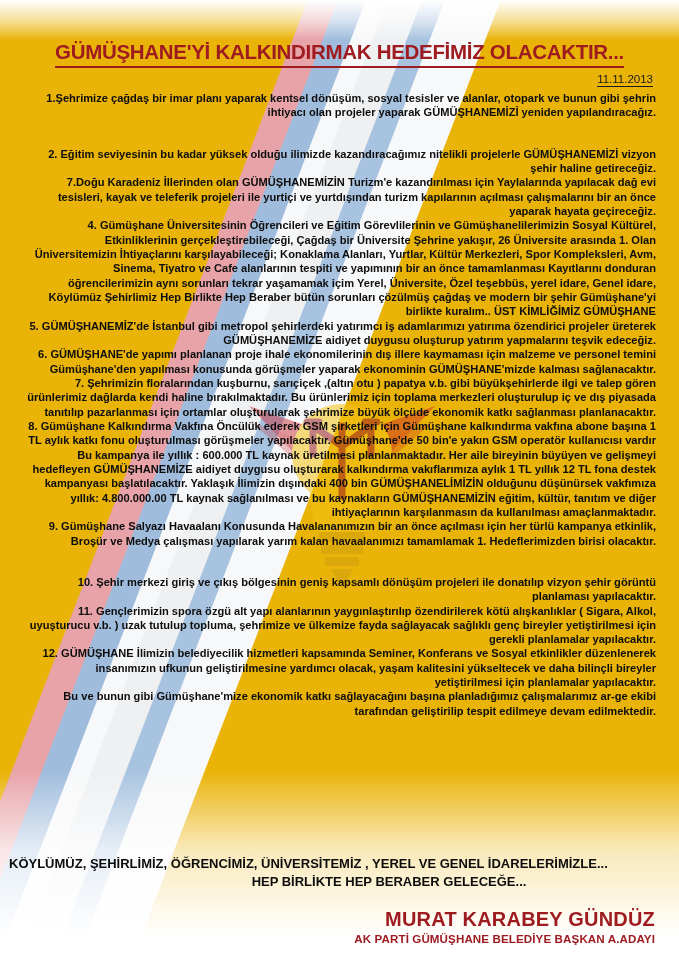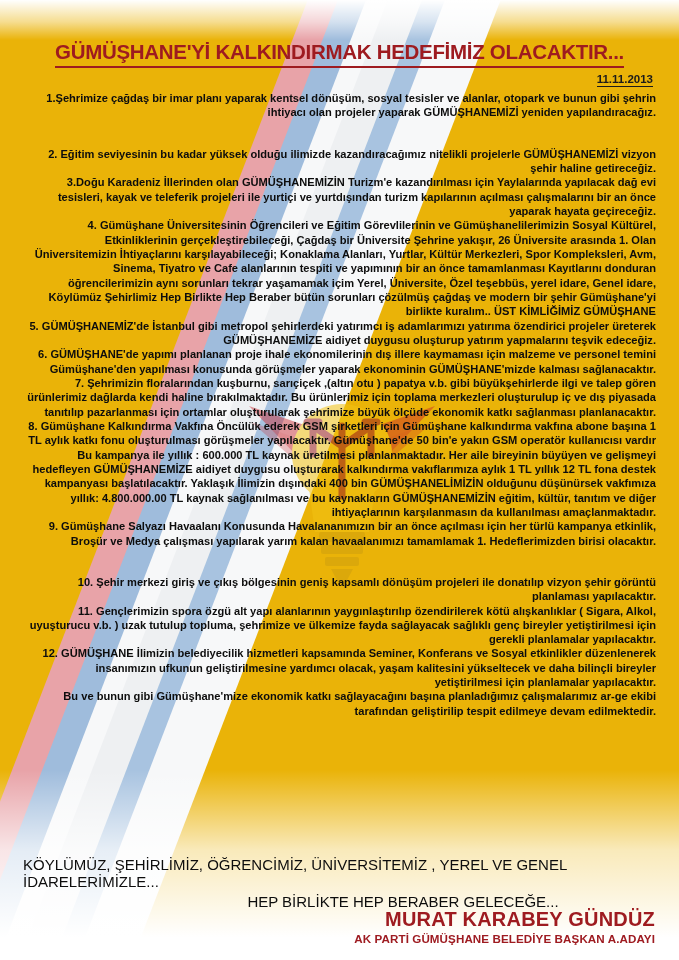--- a/index.html
+++ b/index.html
@@ -96,21 +96,21 @@
   #title .u {
     border-bottom: 2px solid #9e1b20;
     padding-bottom: 3px;
   }
 
   #date {
     position: absolute;
     right: 26px;
     top: 73px;
     font-size: 11.5px;
-    font-weight: bold;
+    font-weight: normal;
     color: #1b1b1b;
     border-bottom: 1.4px solid #1b1b1b;
     padding-bottom: 1px;
     margin-left: 25px;
   }
 
   #body {
     position: absolute;
     left: 26px;
     top: 91px;
@@ -121,25 +121,25 @@
     line-height: 1.292;
     text-align: right;
   }
   #body p {
     margin: 0 0 0 0;
   }
   #body p.gap-before { margin-top: 27px; }
 
   #closing {
     position: absolute;
-    left: 23px;
+    left: 9px;
     top: 856px;
     width: 630px;
-    font-size: 15px;
-    font-weight: normal;
+    font-size: 13px;
+    font-weight: bold;
     color: #0d0d0d;
   }
   #closing .line2 {
     text-align: center;
     margin-left: 130px;
     margin-top: 3px;
   }
 
   #signature {
     position: absolute;
@@ -206,21 +206,21 @@
 
     <div id="title">
       <span class="u">GÜMÜŞHANE'Yİ KALKINDIRMAK HEDEFİMİZ OLACAKTIR...</span>
     </div>
 
     <div id="date">11.11.2013</div>
 
     <div id="body">
         <p>1.Şehrimize çağdaş bir imar planı yaparak kentsel dönüşüm, sosyal tesisler ve alanlar, otopark ve bunun gibi şehrin ihtiyacı olan projeler yaparak GÜMÜŞHANEMİZİ yeniden yapılandıracağız.</p>
         <p class="gap-before">2. Eğitim seviyesinin bu kadar yüksek olduğu ilimizde kazandıracağımız nitelikli projelerle GÜMÜŞHANEMİZİ vizyon şehir haline getireceğiz.</p>
-        <p>3.Doğu Karadeniz İllerinden olan GÜMÜŞHANEMİZİN Turizm'e kazandırılması için Yaylalarında yapılacak dağ evi tesisleri, kayak ve teleferik projeleri ile yurtiçi ve yurtdışından turizm kapılarının açılması çalışmalarını bir an önce yaparak hayata geçireceğiz.</p>
+        <p>7.Doğu Karadeniz İllerinden olan GÜMÜŞHANEMİZİN Turizm'e kazandırılması için Yaylalarında yapılacak dağ evi tesisleri, kayak ve teleferik projeleri ile yurtiçi ve yurtdışından turizm kapılarının açılması çalışmalarını bir an önce yaparak hayata geçireceğiz.</p>
         <p>4. Gümüşhane Üniversitesinin Öğrencileri ve Eğitim Görevlilerinin ve Gümüşhanelilerimizin Sosyal Kültürel, Etkinliklerinin gerçekleştirebileceği, Çağdaş bir Üniversite Şehrine yakışır, 26 Üniversite arasında 1. Olan Üniversitemizin İhtiyaçlarını karşılayabileceği; Konaklama Alanları, Yurtlar, Kültür Merkezleri, Spor Kompleksleri, Avm, Sinema, Tiyatro ve Cafe  alanlarının tespiti ve yapımının bir an önce tamamlanması Kayıtlarını donduran öğrencilerimizin aynı sorunları tekrar yaşamamak içim Yerel, Üniversite, Özel teşebbüs, yerel idare, Genel idare, Köylümüz Şehirlimiz Hep Birlikte Hep Beraber bütün sorunları çözülmüş çağdaş ve modern bir şehir Gümüşhane'yi birlikte kuralım.. ÜST KİMLİĞİMİZ GÜMÜŞHANE</p>
         <p>5. GÜMÜŞHANEMİZ'de  İstanbul gibi metropol  şehirlerdeki yatırımcı iş adamlarımızı yatırıma özendirici projeler üreterek GÜMÜŞHANEMİZE  aidiyet duygusu oluşturup yatırım yapmalarını teşvik edeceğiz.</p>
         <p>6. GÜMÜŞHANE'de yapımı planlanan proje ihale ekonomilerinin dış illere kaymaması için malzeme ve personel temini Gümüşhane'den yapılması konusunda görüşmeler yaparak ekonominin GÜMÜŞHANE'mizde kalması sağlanacaktır.</p>
         <p>7. Şehrimizin floralarından kuşburnu, sarıçiçek ,(altın otu ) papatya v.b. gibi büyükşehirlerde ilgi ve talep gören ürünlerimiz dağlarda kendi haline bırakılmaktadır.  Bu ürünlerimiz için toplama merkezleri oluşturulup iç ve dış piyasada tanıtılıp pazarlanması için ortamlar oluşturularak şehrimize büyük ölçüde ekonomik  katkı sağlanması planlanacaktır.</p>
         <p>8. Gümüşhane Kalkındırma Vakfına Öncülük ederek GSM şirketleri için Gümüşhane kalkındırma vakfına abone başına 1 TL aylık katkı fonu oluşturulması görüşmeler yapılacaktır. Gümüşhane'de 50 bin'e  yakın GSM operatör kullanıcısı vardır Bu kampanya ile yıllık : 600.000 TL kaynak üretilmesi planlanmaktadır.  Her aile bireyinin büyüyen ve gelişmeyi hedefleyen GÜMÜŞHANEMİZE  aidiyet duygusu oluşturarak kalkındırma vakıflarımıza aylık 1 TL yıllık 12 TL fona destek kampanyası başlatılacaktır. Yaklaşık İlimizin dışındaki 400 bin GÜMÜŞHANELİMİZİN  olduğunu düşünürsek vakfımıza yıllık:  4.800.000.00 TL kaynak sağlanılması ve bu kaynakların GÜMÜŞHANEMİZİN  eğitim, kültür, tanıtım ve diğer ihtiyaçlarının karşılanmasın da kullanılması amaçlanmaktadır.</p>
         <p>9. Gümüşhane Salyazı Havaalanı Konusunda Havalananımızın bir an önce açılması için her türlü kampanya etkinlik, Broşür ve Medya çalışması yapılarak yarım kalan havaalanımızı tamamlamak 1. Hedeflerimizden birisi olacaktır.</p>
         <p class="gap-before">10. Şehir merkezi giriş ve çıkış bölgesinin geniş kapsamlı dönüşüm projeleri ile donatılıp vizyon şehir görüntü planlaması yapılacaktır.</p>
         <p>11. Gençlerimizin spora özgü alt yapı alanlarının yaygınlaştırılıp özendirilerek kötü alışkanlıklar ( Sigara, Alkol, uyuşturucu v.b. )  uzak tutulup topluma, şehrimize ve ülkemize fayda sağlayacak sağlıklı genç bireyler yetiştirilmesi için gerekli planlamalar yapılacaktır.</p>
         <p>12. GÜMÜŞHANE İlimizin belediyecilik hizmetleri kapsamında Seminer, Konferans  ve Sosyal etkinlikler düzenlenerek insanımızın ufkunun geliştirilmesine yardımcı olacak, yaşam kalitesini yükseltecek ve daha bilinçli bireyler yetiştirilmesi için planlamalar yapılacaktır.</p>
         <p>Bu ve bunun gibi Gümüşhane'mize ekonomik katkı sağlayacağını başına planladığımız çalışmalarımız ar-ge ekibi tarafından geliştirilip tespit edilmeye devam edilmektedir.</p>

